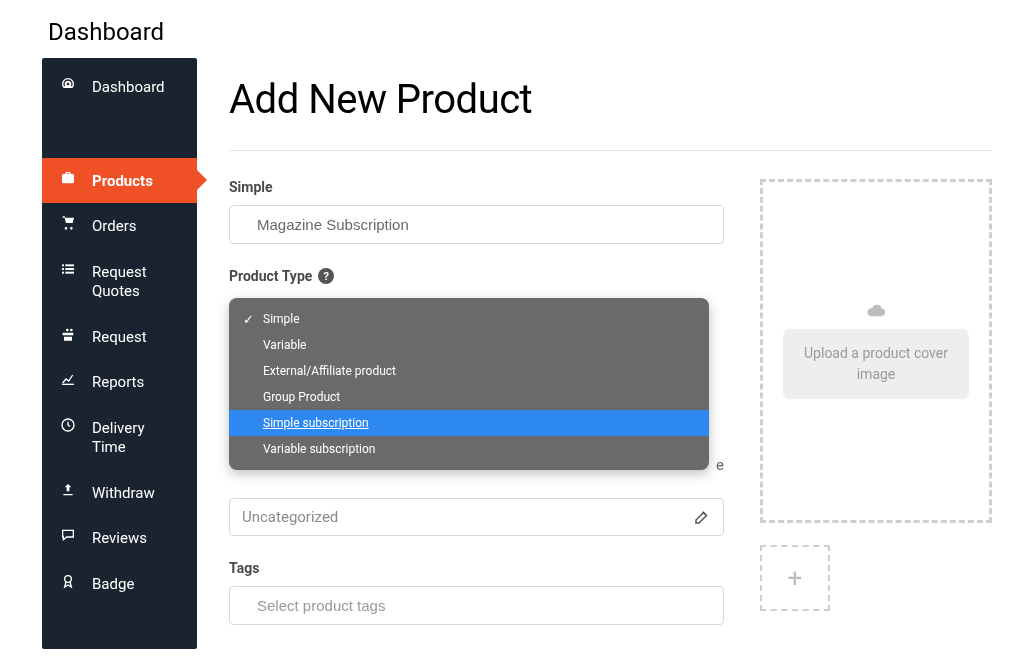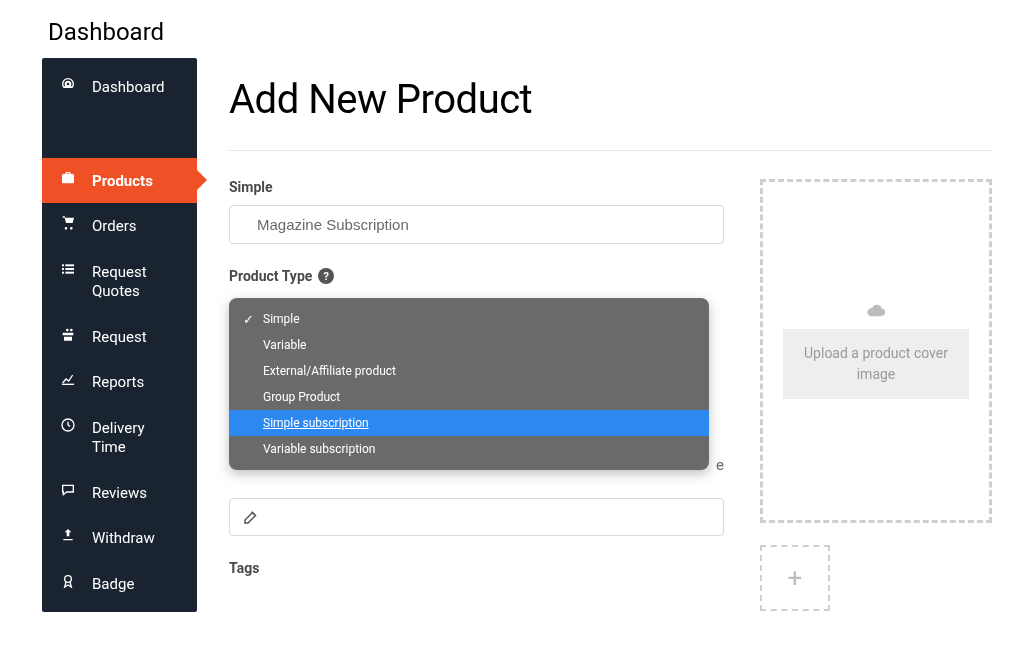--- a/index.html
+++ b/index.html
@@ -172,20 +172,21 @@
       text-align: center;
       cursor: pointer;
     }
     .upload-box .cloud-icon { color: #bdbdbd; font-size: 22px; }
     .upload-box .upload-text {
       font-size: 14px;
       color: #9a9a9a;
       background: #eee;
       padding: 14px 4px;
       line-height: 1.5;
+      border-radius: 7px;
     }
     .add-box {
       margin-top: 22px;
       width: 70px;
       height: 66px;
       border: 2px dashed #cfcfcf;
       display: flex;
       align-items: center;
       justify-content: center;
       color: #bdbdbd;
@@ -270,33 +271,33 @@
       <span class="icon">
         <svg width="20" height="16" viewBox="0 0 24 24" fill="none" stroke="currentColor" stroke-width="2">
             <circle cx="12" cy="12" r="9"></circle>
             <path d="M12 7v5l3 2"></path>
           </svg>
       </span>
       <span class="label">Delivery Time</span>
     </div>
     <div class="sidebar-item">
       <span class="icon">
+        <svg width="20" height="16" viewBox="0 0 24 24" fill="currentColor">
+            <path d="M12 3l5 5h-3v6h-4V8H7l5-5zM5 18h14v2H5v-2z"></path>
+          </svg>
+      </span>
+      <span class="label">Withdraw</span>
+    </div>
+    <div class="sidebar-item">
+      <span class="icon">
         <svg width="20" height="16" viewBox="0 0 24 24" fill="none" stroke="currentColor" stroke-width="2">
             <path d="M4 5h16v10H10l-5 4v-4H4V5z"></path>
           </svg>
       </span>
       <span class="label">Reviews</span>
-    </div>
-    <div class="sidebar-item">
-      <span class="icon">
-        <svg width="20" height="16" viewBox="0 0 24 24" fill="currentColor">
-            <path d="M12 3l5 5h-3v6h-4V8H7l5-5zM5 18h14v2H5v-2z"></path>
-          </svg>
-      </span>
-      <span class="label">Withdraw</span>
     </div>
     <div class="sidebar-item">
       <span class="icon">
         <svg width="20" height="16" viewBox="0 0 24 24" fill="none" stroke="currentColor" stroke-width="2">
             <circle cx="12" cy="9" r="5"></circle>
             <path d="M9 13l-2 8 5-3 5 3-2-8"></path>
           </svg>
       </span>
       <span class="label">Badge</span>
     </div>
@@ -324,31 +325,33 @@
             <div class="dropdown-item">External/Affiliate product</div>
             <div class="dropdown-item">Group Product</div>
             <div class="dropdown-item highlighted">Simple subscription</div>
             <div class="dropdown-item">Variable subscription</div>
           </div>
           <div class="spacer-type"></div>
         </div>
 
         <div class="field-group">
           <div class="category-input-wrap">
+            <span class="value">Uncategorized</span>
             <span class="edit-icon">
               <svg width="18" height="18" viewBox="0 0 24 24" fill="none" stroke="currentColor" stroke-width="2">
                   <path d="M4 20h4l10-10-4-4L4 16v4z"></path>
                   <path d="M13 5l4 4"></path>
                 </svg>
             </span>
           </div>
         </div>
 
         <div class="field-group">
           <div class="field-label">Tags</div>
+          <input type="text" class="text-input" placeholder="Select product tags" style="">
         </div>
       </div>
 
       <div class="form-right">
         <div class="upload-box">
           <span class="cloud-icon">
             <svg width="24" height="20" viewBox="0 0 24 24" fill="currentColor">
                 <path d="M19 15a4 4 0 000-8 6 6 0 00-11.5-1A5 5 0 006 16h13z"></path>
               </svg>
           </span>

